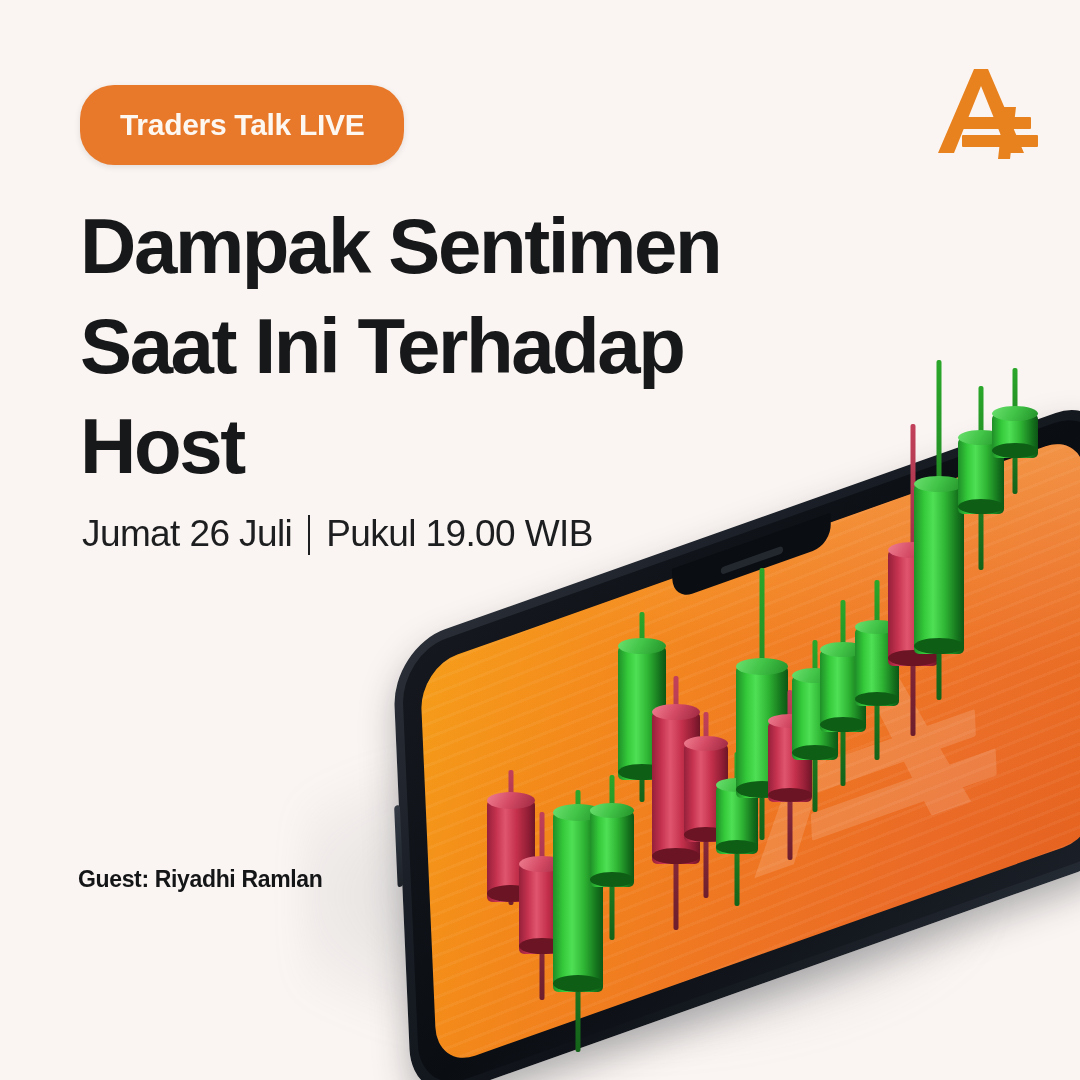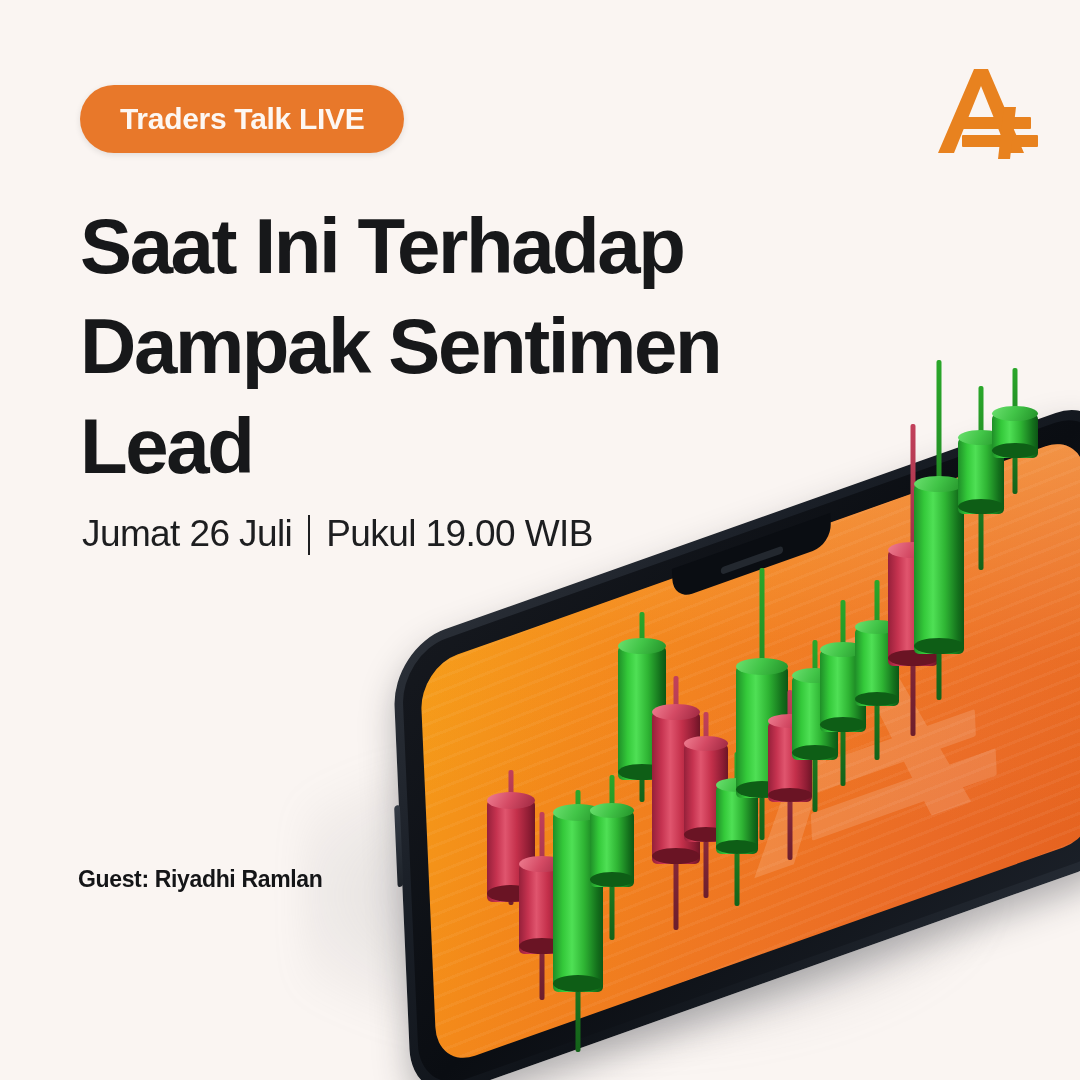--- a/index.html
+++ b/index.html
@@ -18,21 +18,21 @@
 
   
   #logo {
     position:absolute; left:928px; top:55px;
     width:112px; height:112px;
   }
 
   
   #badge {
     position:absolute; left:80px; top:85px;
-    height:68px;
+    height:80px;
     padding:0 40px;
     display:flex; align-items:center; justify-content:flex-end;
     background:#e8782a;
     border-radius:34px;
     box-shadow:0 2px 6px rgba(0,0,0,.10);
   }
   #badge-label {
     color:#fdf7f2;
     font-size:30px;
     font-weight:bold;
@@ -234,23 +234,23 @@
         <path d="M76 52 L88 52 L82 104 L70 104 Z"></path>
       </g>
     </svg>
   </div>
 
   <div id="badge">
     <span id="badge-label">Traders Talk LIVE</span>
   </div>
 
   <div id="headline">
+    <span class="hl">Dampak Sentimen</span>
     <span class="hl">Saat Ini Terhadap</span>
-    <span class="hl">Dampak Sentimen</span>
-    <span class="hl">Lead</span>
+    <span class="hl">Host</span>
   </div>
 
   <div id="datetime">
     <span>Jumat 26 Juli</span>
     <span class="sep"></span>
     <span>Pukul 19.00 WIB</span>
   </div>
 
   <div id="phone-wrap">
     <div id="phone-shadow"></div>

